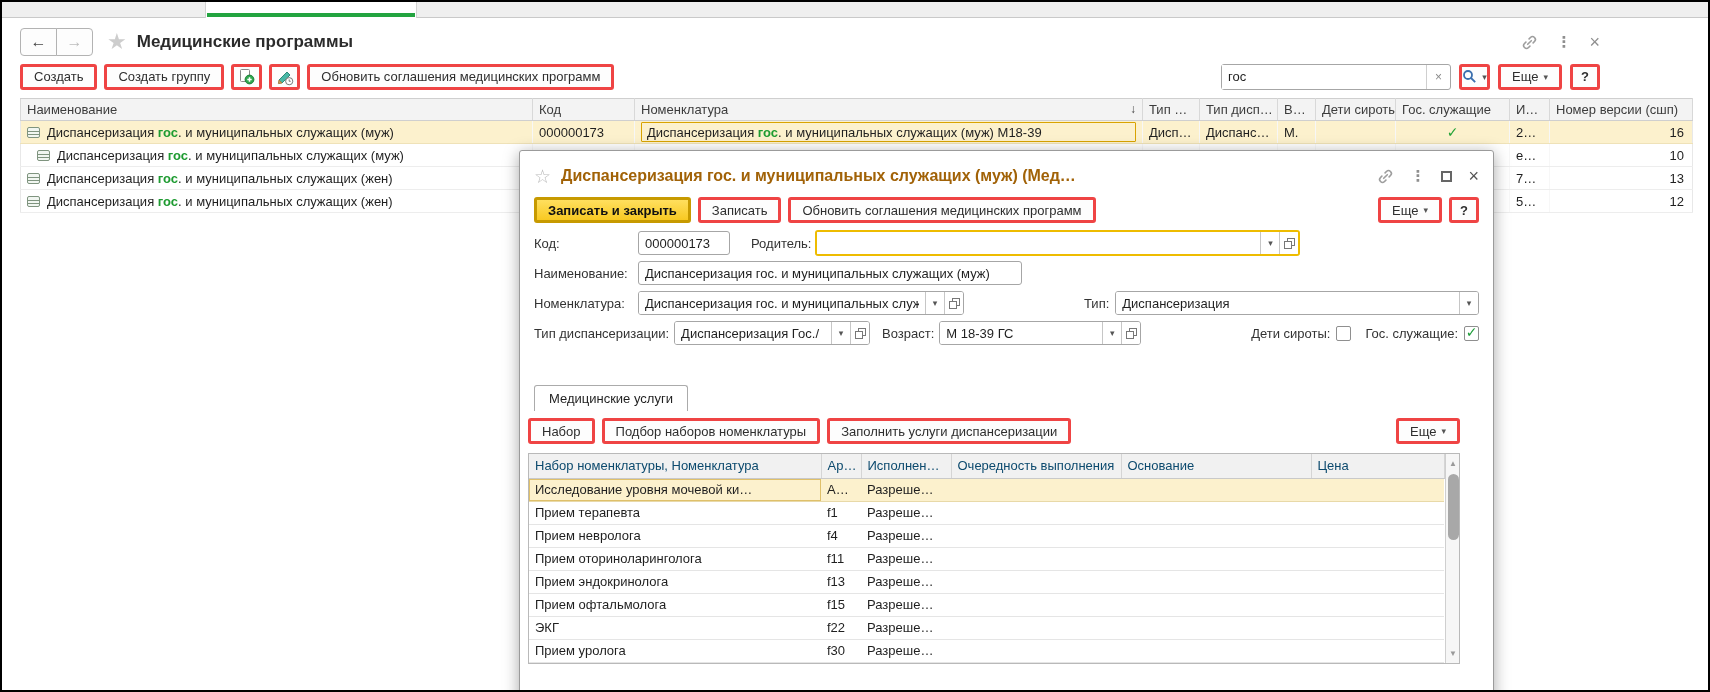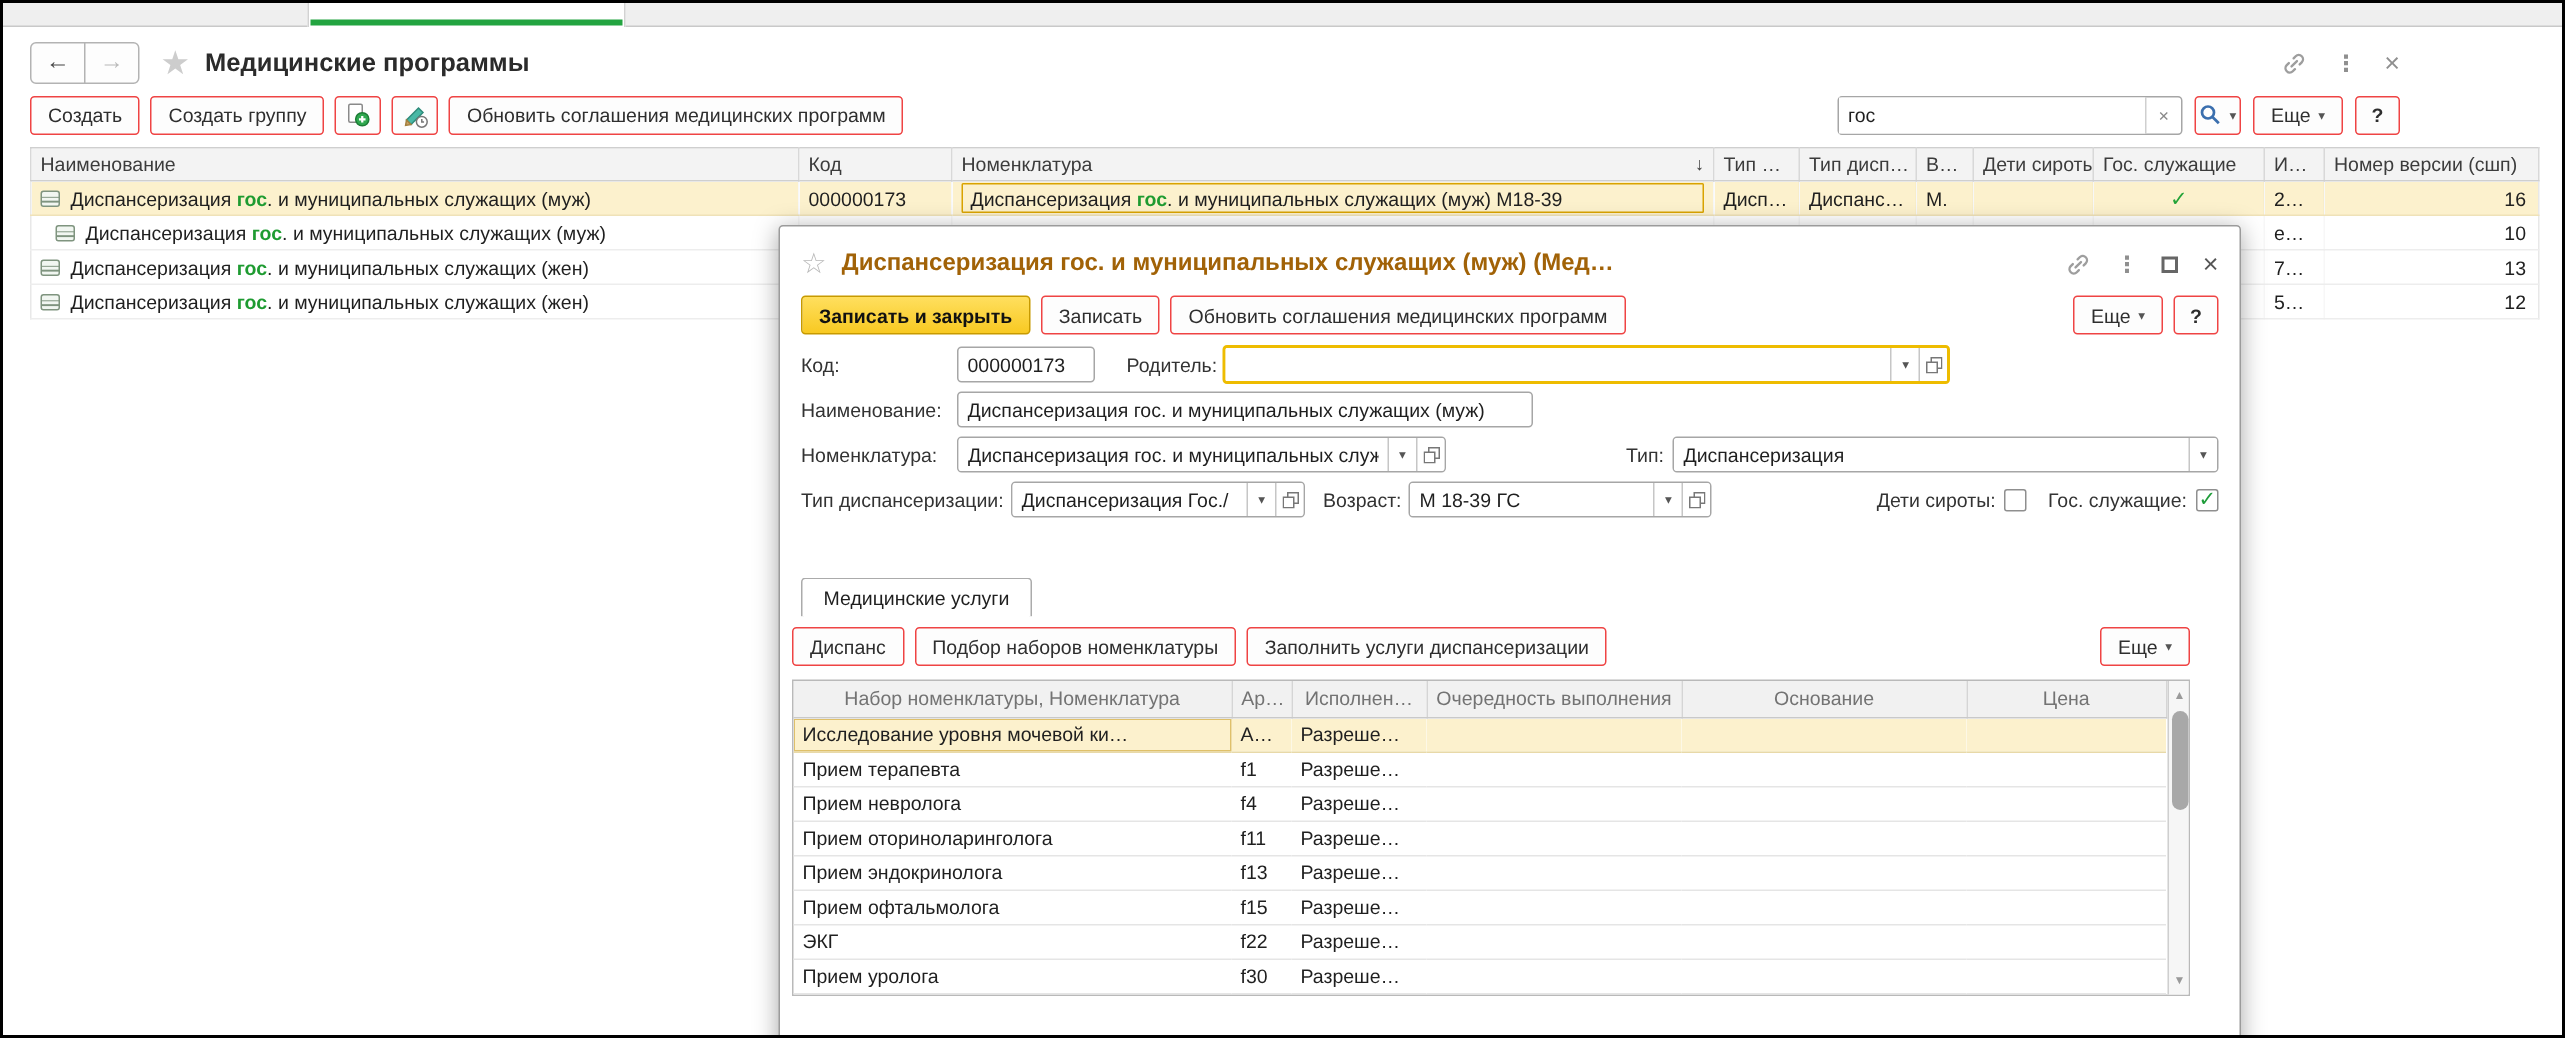--- a/index.html
+++ b/index.html
@@ -19,21 +19,21 @@
   .navbtn.first { border-radius:4px 0 0 4px; }
   .navbtn.last { border-radius:0 4px 4px 0; margin-left:-1px; color:#bcbcbc; }
   .star-main { color:#cdcdcd; font-size:22px; margin:0 10px 0 14px; }
   .page-title { font-size:17px; font-weight:bold; color:#2b2b2b; }
   .title-icons { margin-left:auto; display:flex; align-items:center; gap:18px; color:#8f8f8f; }
   .kebab { font-size:15px; font-weight:bold; letter-spacing:0; cursor:pointer; }
   .xclose { font-size:18px; cursor:pointer; }
 
   
   .toolbar { position:absolute; left:18px; top:61px; height:27px; display:flex; gap:7px; align-items:center; }
-  .btn { height:26px; padding:0 11px; background:#fdfdfd; border:1px solid #ef4444; border-radius:3px; display:inline-flex; align-items:center; justify-content:center; gap:5px; color:#2e2e2e; font-size:13px; white-space:nowrap; cursor:pointer; }
+  .btn { height:26px; padding:0 11px; background:#fdfdfd; border:3px solid #ef4444; border-radius:3px; display:inline-flex; align-items:center; justify-content:center; gap:5px; color:#2e2e2e; font-size:13px; white-space:nowrap; cursor:pointer; }
   .btn.icon-only { width:31px; padding:0; }
   .btn .dd { font-size:9px; color:#555; }
   .btn.primary { background:linear-gradient(#ffdf5e,#f8c922); border-color:#c79a00; font-weight:bold; color:#111;text-align:center; }
   .btn.help { width:30px; font-weight:bold; }
 
   .search-zone { position:absolute; right:108px; top:61px; height:27px; display:flex; gap:8px; align-items:center; }
   .search-wrap { width:230px; height:26px; border:1px solid #a6a6a6; border-radius:3px; background:#fff; display:flex; align-items:stretch; }
   .search-wrap input { border:0; outline:0; flex:1; padding:0 6px; font:13px "Liberation Sans","DejaVu Sans",sans-serif; color:#1f1f1f; min-width:0; }
   .search-clear { width:24px; border-left:1px solid #cfcfcf; color:#8a8a8a; display:flex; align-items:center; justify-content:center; font-size:12px; cursor:pointer; }
   .qbtn { width:46px; }
@@ -77,21 +77,21 @@
   .cb { width:15px; height:15px; border:1px solid #8f8f8f; border-radius:2px; background:#fff; display:inline-flex; align-items:center; justify-content:center; cursor:pointer; }
   .cb .mark { color:#1f9d3a; font-weight:bold; font-size:14px; line-height:1; margin-top:-2px; }
 
   .dlg-tabs { margin:40px 14px 0; height:26px; display:flex; }
   .dtab { padding:0 14px; height:26px; display:flex; align-items:center; background:#fff; border:1px solid #ababab; border-bottom:none; border-radius:3px 3px 0 0; }
 
   .svc-toolbar { margin:6px 33px 0 8px; height:28px; display:flex; gap:7px; align-items:center; }
   .svc-toolbar .spacer { flex:1; }
   .svc-area { margin:8px 33px 0 8px; display:flex; border:1px solid #b9b9b9; }
   .svc-table { border-collapse:collapse; table-layout:fixed; width:915px; }
-  .svc-table th { background:#f1f1f1; border-bottom:1px solid #c9c9c9; border-right:1px solid #d5d5d5; padding:3px 6px; font-weight:normal; color:#737373; text-align:center; white-space:nowrap; overflow:hidden; height:24px; }
+  .svc-table th { background:#f1f1f1; border-bottom:1px solid #c9c9c9; border-right:1px solid #d5d5d5; padding:3px 6px; font-weight:normal; color:#0c4a6e; text-align:left; white-space:nowrap; overflow:hidden; height:24px; }
   .svc-table td { height:23px; padding:1px 6px; border-bottom:1px solid #e5e5e5; white-space:nowrap; overflow:hidden; }
   .svc-table td.svc-name { padding-left:6px; }
   .svc-table tr.sel td { background:#fcf1cd; border-bottom-color:#e8d9a8; }
   .svc-table tr.sel td.svc-name { box-shadow:inset 0 0 0 1px #dfc06a; }
   .vscroll { width:16px; background:#f6f6f6; border-left:1px solid #cfcfcf; position:relative; }
   .vs-arrow { position:absolute; left:0; width:15px; height:14px; color:#9a9a9a; font-size:8px; display:flex; align-items:center; justify-content:center; cursor:pointer; }
   .vs-up { top:2px; } .vs-down { bottom:2px; }
   .vs-thumb { position:absolute; left:2px; top:20px; width:11px; height:66px; background:#a8a8a8; border-radius:6px; cursor:pointer; }
 
   svg { display:block; }
@@ -356,21 +356,21 @@
       <span class="cb" style="margin-left:6px">
           <span class="mark">✓</span>
         </span>
     </div>
 
     <div class="dlg-tabs">
       <div class="dtab">Медицинские услуги</div>
     </div>
 
     <div class="svc-toolbar">
-      <button class="btn">Диспанс</button>
+      <button class="btn">Набор</button>
       <button class="btn">Подбор наборов номенклатуры</button>
       <button class="btn">Заполнить услуги диспансеризации</button>
       <span class="spacer"></span>
       <button class="btn">
         <span>Еще</span>
         <span class="dd">▾</span>
       </button>
     </div>
 
     <div class="svc-area">

